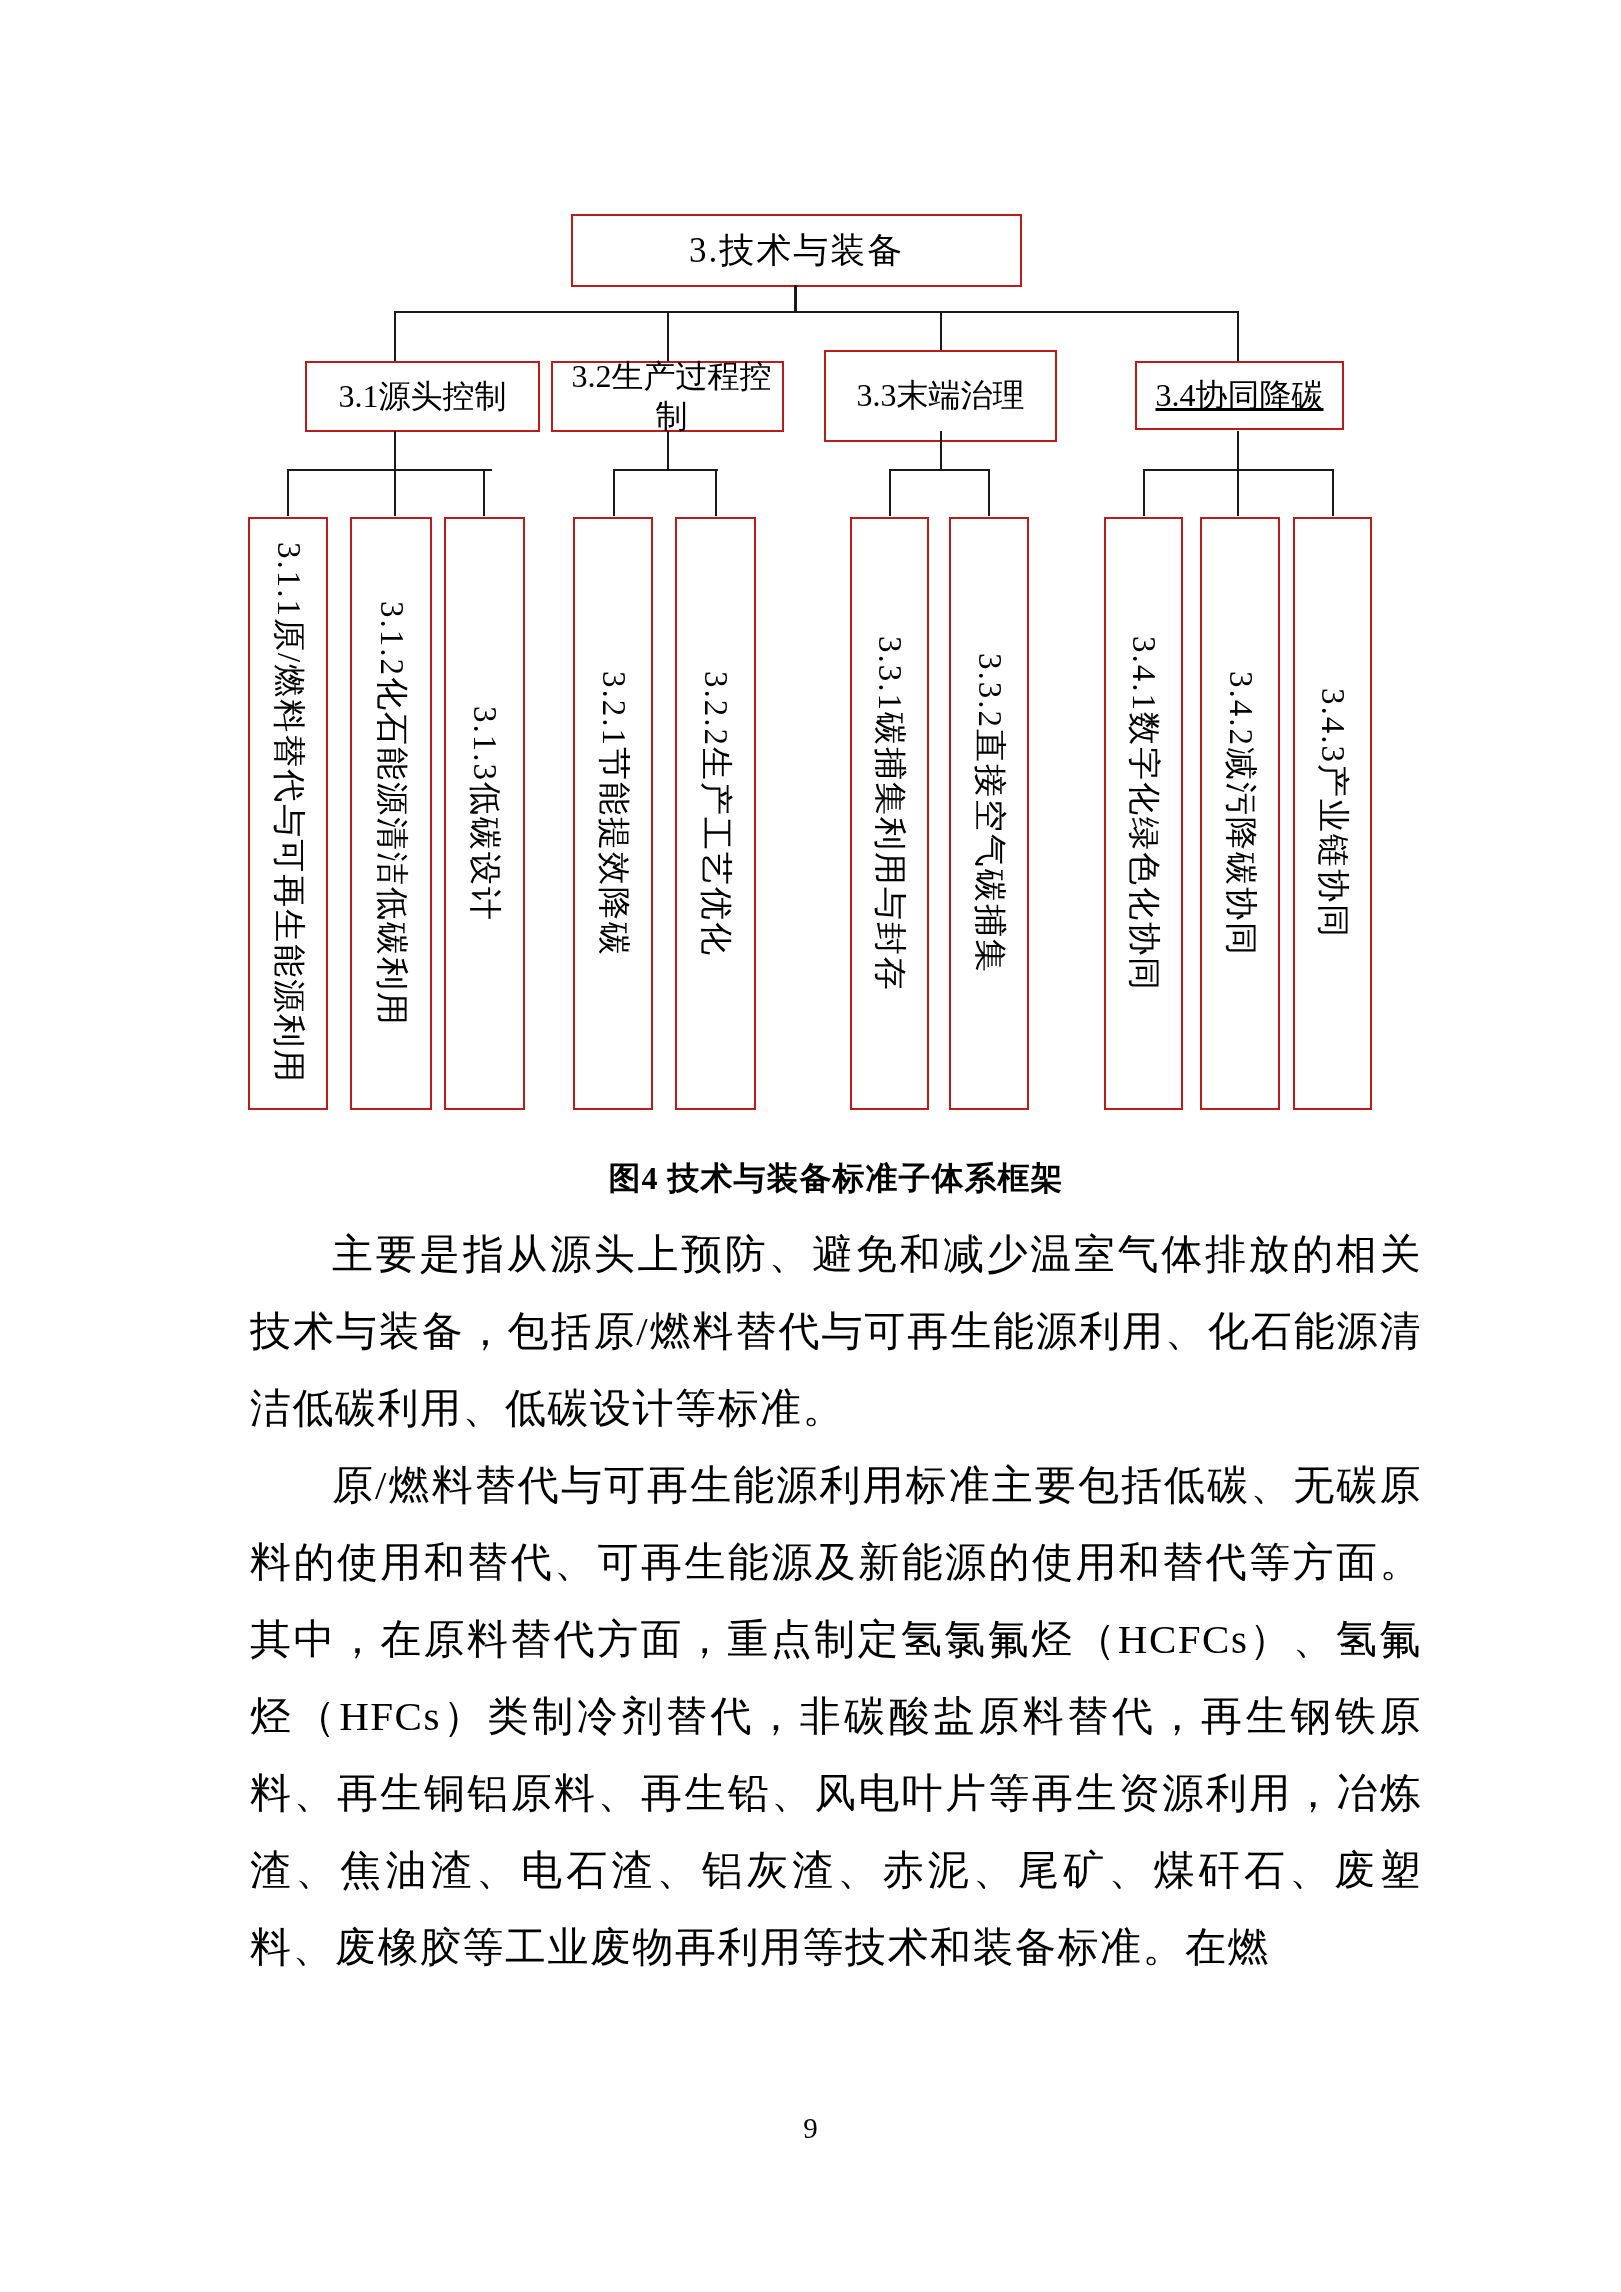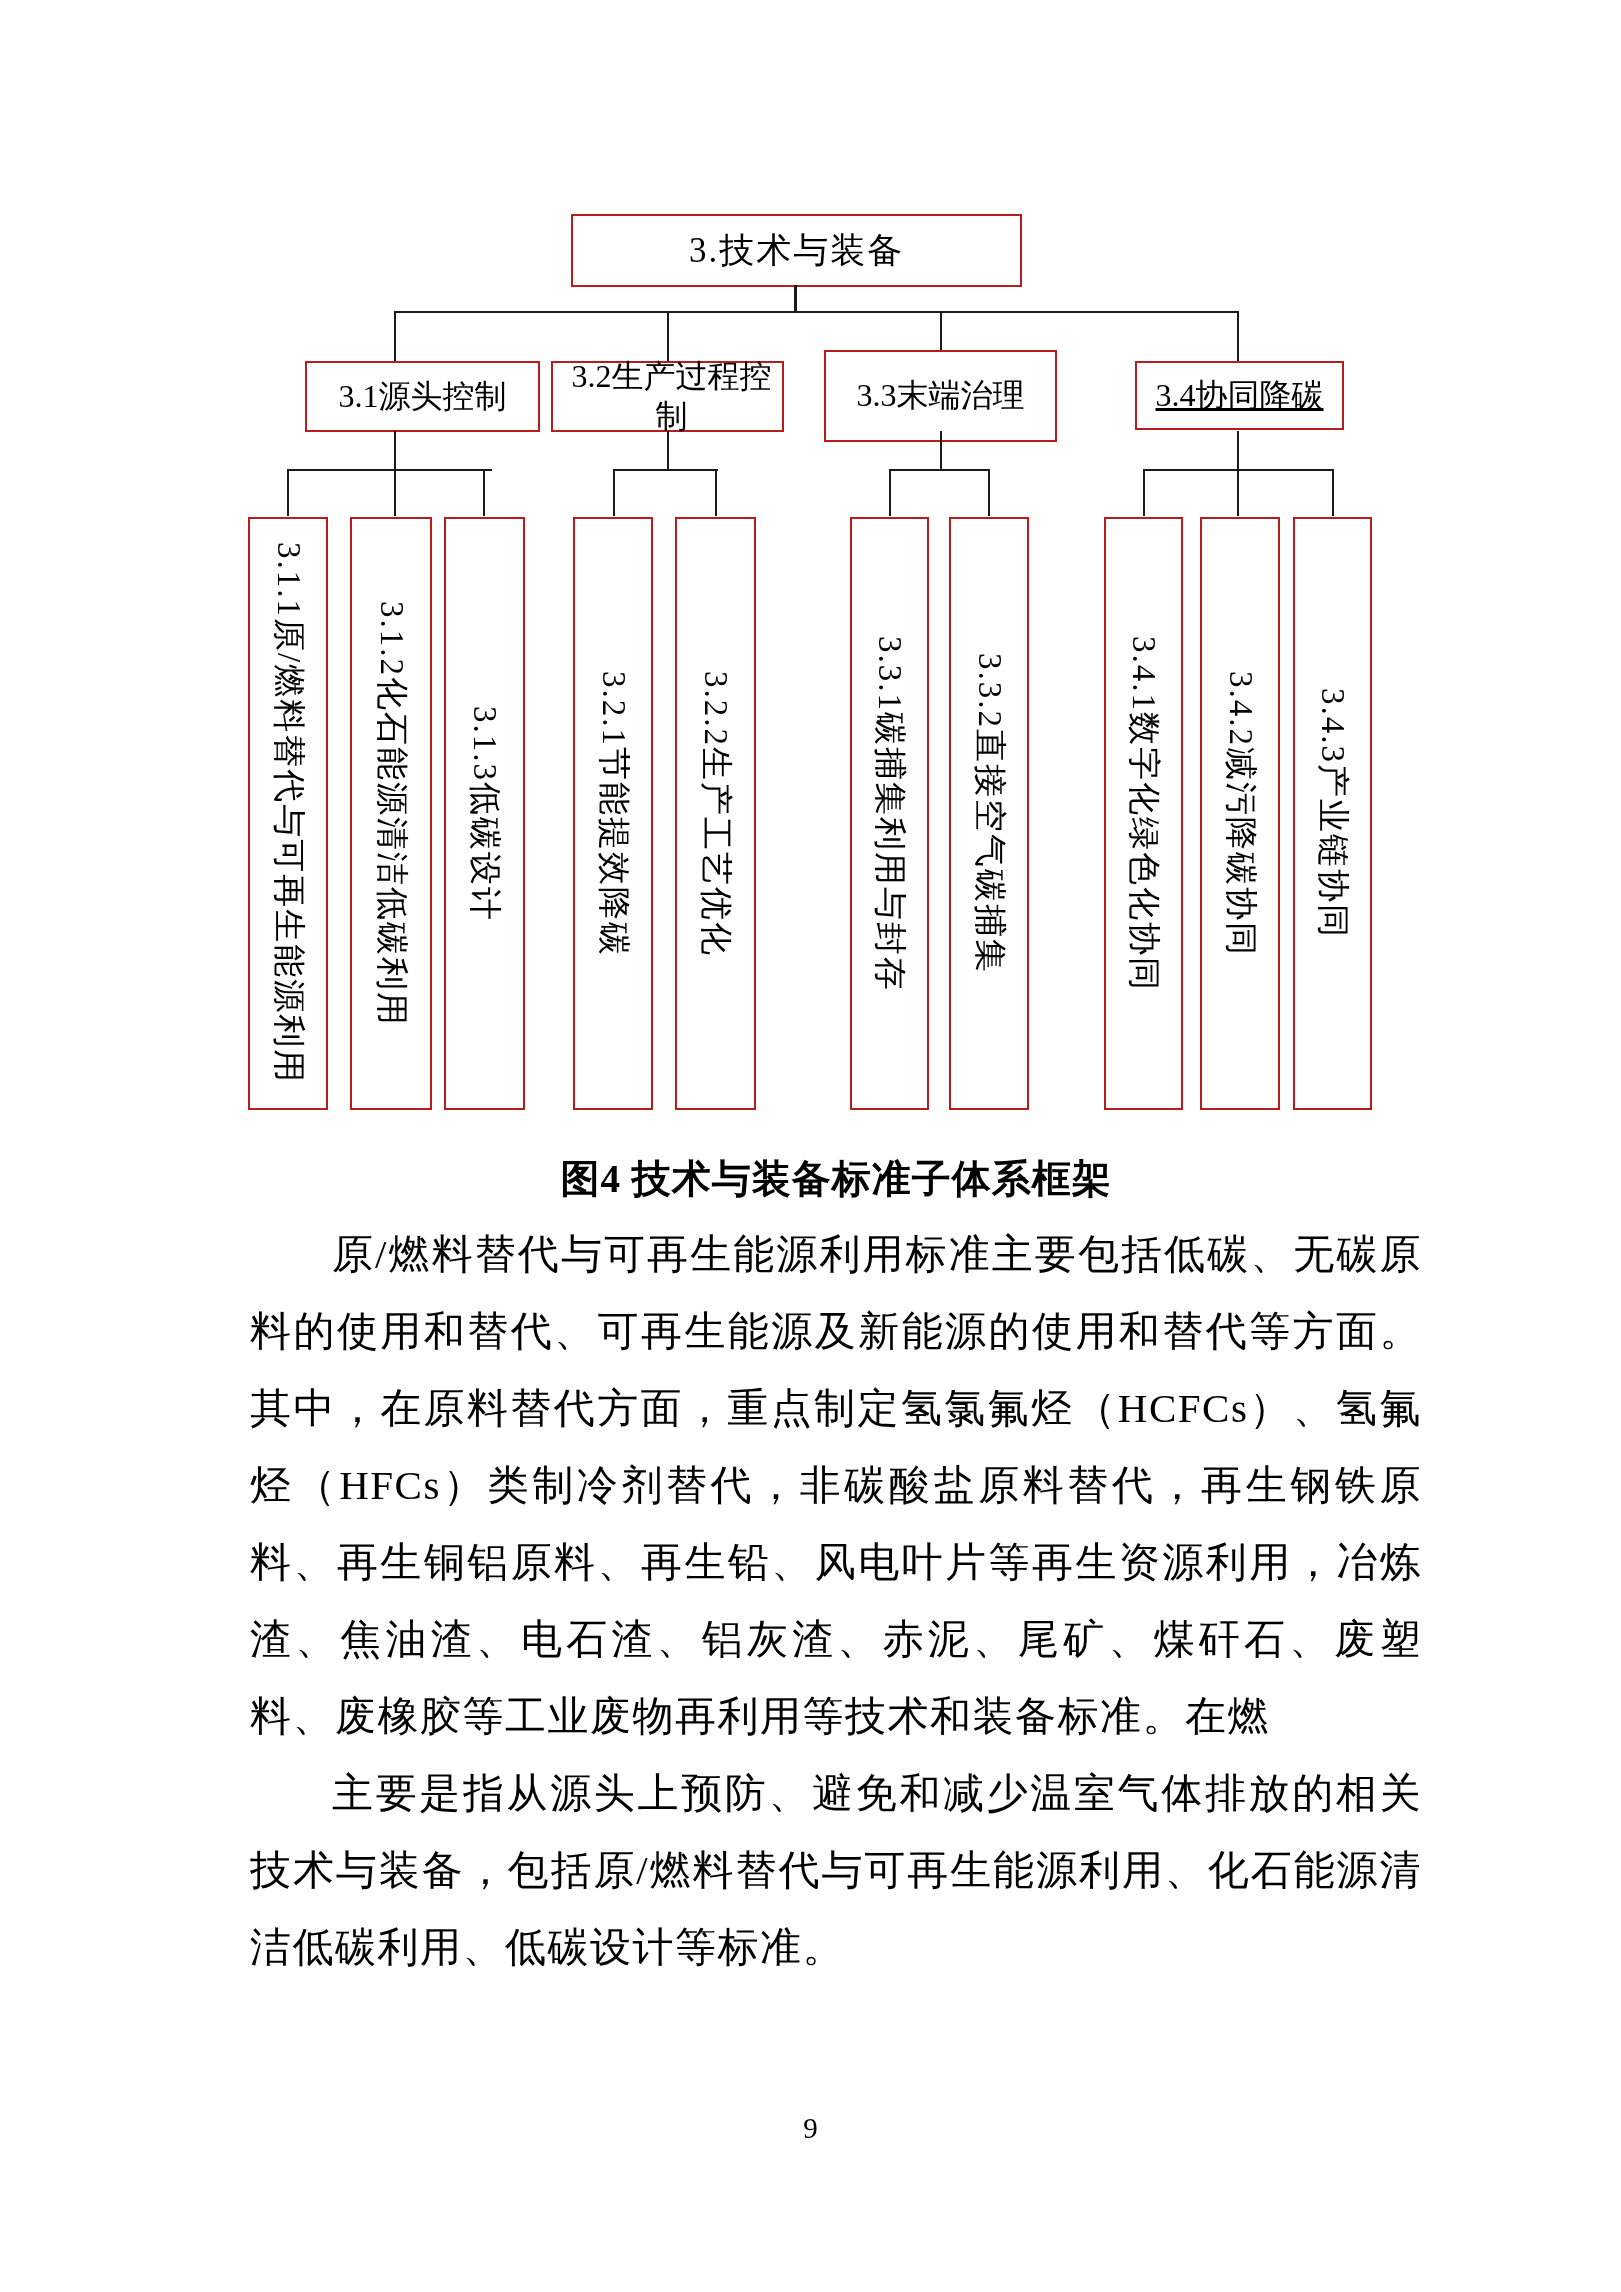--- a/index.html
+++ b/index.html
@@ -47,21 +47,21 @@
   #b38{left:1104px;top:517px;width:79px;height:593px;}
   #b39{left:1200px;top:517px;width:80px;height:593px;}
   #b310{left:1293px;top:517px;width:79px;height:593px;}
   
   .ln{position:absolute;background:#1a1a1a;}
   
   .textcol{
     position:absolute;left:250px;top:1149px;width:1172px;
   }
   .fig-caption{
-    font-size:39px;font-weight:bold;line-height:59px;
+    font-size:32px;font-weight:bold;line-height:59px;
     text-align:center;letter-spacing:1px;
   }
   .sec-heading{
     margin-top:43px;font-size:41px;line-height:55px;
     text-indent:98px;letter-spacing:1px;
   }
   .paras{margin-top:7.8px;}
   .paras p{
     margin:0;
     font-size:41px;line-height:77px;
@@ -152,21 +152,21 @@
       <span class="vtext">3.4.2减污降碳协同</span>
     </div>
     <div class="box box-l3" id="b310">
       <span class="vtext">3.4.3产业链协同</span>
     </div>
   </div>
 
   <div class="textcol">
     <div class="fig-caption">图4 技术与装备标准子体系框架</div>
     <div class="paras">
+      <p>主要是指从源头上预防、避免和减少温室气体排放的相关技术与装备，包括原/燃料替代与可再生能源利用、化石能源清洁低碳利用、低碳设计等标准。</p>
       <p>原/燃料替代与可再生能源利用标准主要包括低碳、无碳原料的使用和替代、可再生能源及新能源的使用和替代等方面。其中，在原料替代方面，重点制定氢氯氟烃（HCFCs）、氢氟烃（HFCs）类制冷剂替代，非碳酸盐原料替代，再生钢铁原料、再生铜铝原料、再生铅、风电叶片等再生资源利用，冶炼渣、焦油渣、电石渣、铝灰渣、赤泥、尾矿、煤矸石、废塑料、废橡胶等工业废物再利用等技术和装备标准。在燃</p>
-      <p>主要是指从源头上预防、避免和减少温室气体排放的相关技术与装备，包括原/燃料替代与可再生能源利用、化石能源清洁低碳利用、低碳设计等标准。</p>
     </div>
   </div>
 
   <div class="pageno">9</div>
 
 </div>
 
 
 </body></html>

